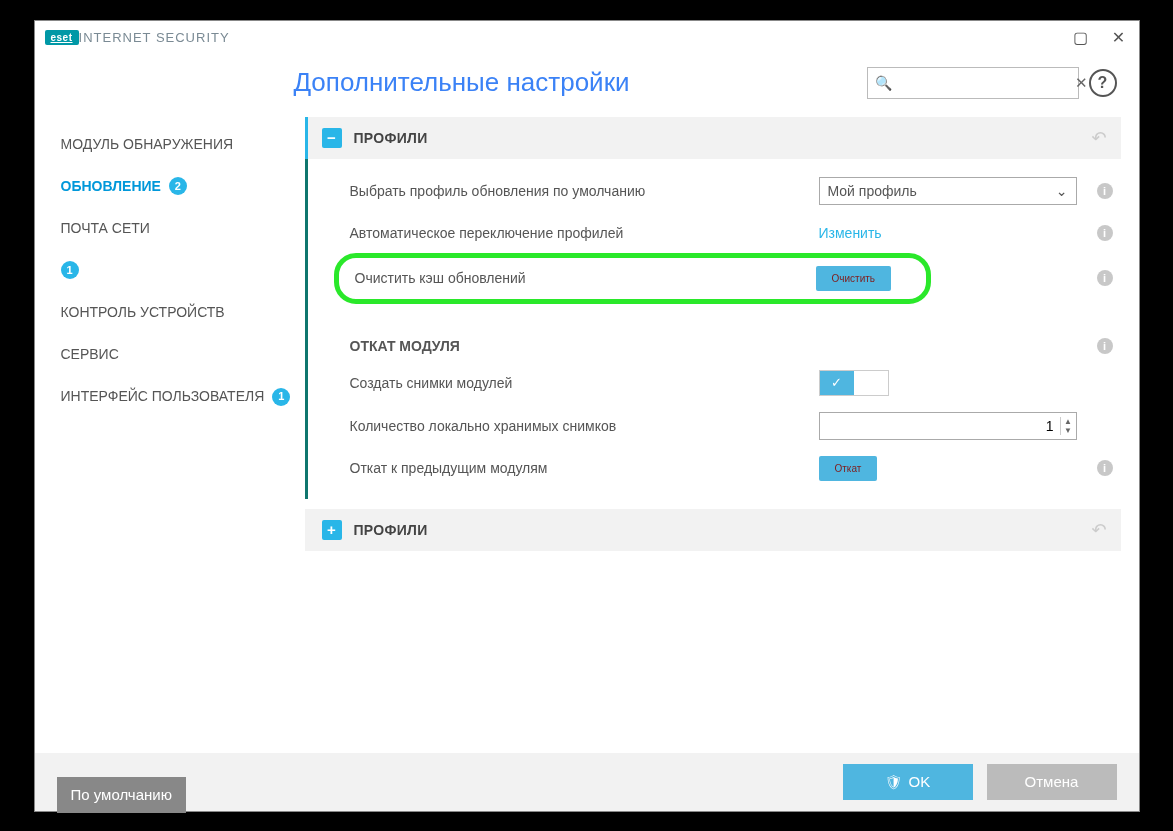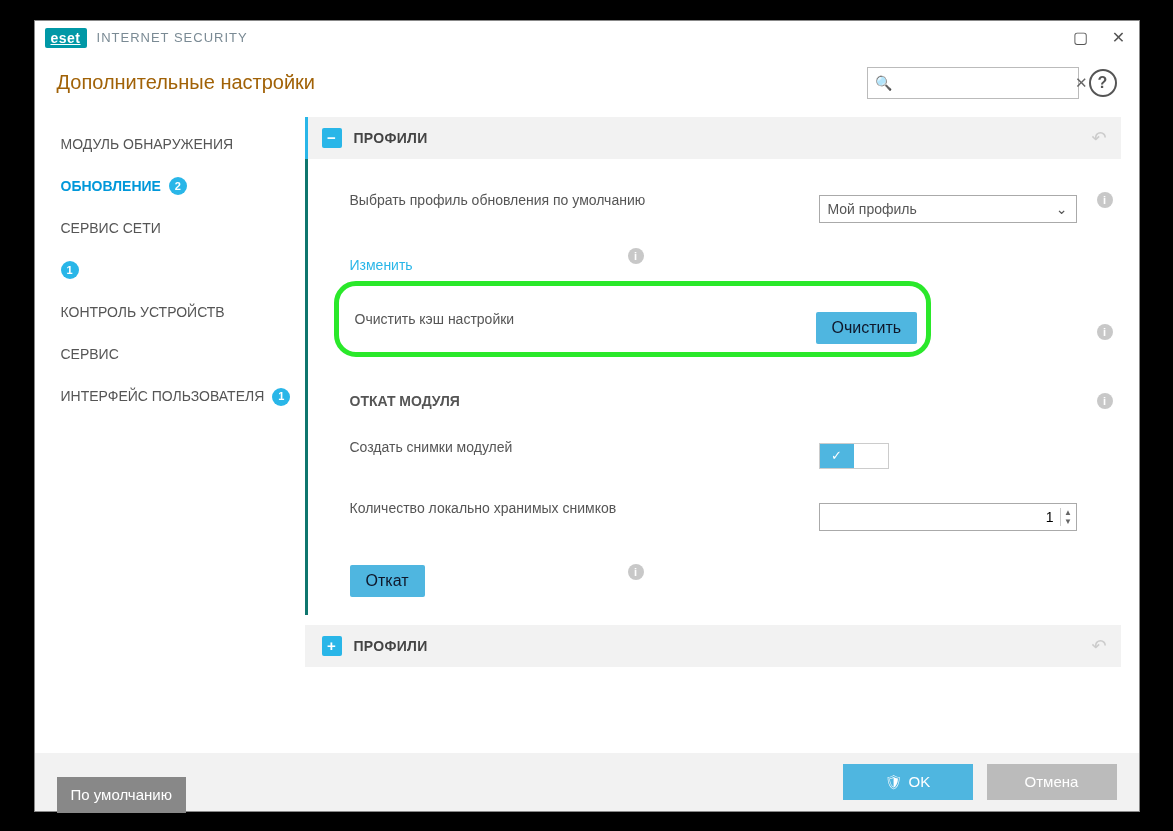--- a/index.html
+++ b/index.html
@@ -1,49 +1,49 @@
 <!DOCTYPE html>
 <html><head>
 <meta charset="utf-8">
 <style>
 * { box-sizing: border-box; margin: 0; padding: 0; font-family: "Segoe UI", Arial, sans-serif; }
 body { background: #000; width: 1173px; height: 831px; overflow: hidden; display: flex; align-items: center; justify-content: center; }
 .window { background: #fff; width: 1106px; height: 792px; border: 1px solid #888; display: flex; flex-direction: column; position: relative; }
 .titlebar { height: 34px; display: flex; align-items: center; padding: 0 10px; }
-.logo { background: #0098a6; color: #fff; font-size: 14px; font-weight: bold; letter-spacing: 0.5px; padding: 2px 6px; border-radius: 2px; margin-right: 10px; text-decoration: underline; }
+.logo { background: #0098a6; color: #fff; font-size: 10px; font-weight: bold; letter-spacing: 0.5px; padding: 2px 6px; border-radius: 2px; margin-right: 0; text-decoration: underline; }
 .app-title { color: #7a8a94; font-size: 13px; letter-spacing: 1px; flex: 1; }
 .win-ctrl { display: flex; gap: 18px; color: #555; }
 .win-btn { cursor: pointer; font-size: 16px; width: 20px; text-align: center; }
 .header { padding: 12px 22px 18px 22px; display: flex; align-items: center; }
-.header h1 { font-size: 20px; font-weight: 400; color: #a16207; flex: 1; }
+.header h1 { font-size: 26px; font-weight: 400; color: #3b82f6; flex: 1; text-align: center; }
 .search-box { width: 212px; height: 32px; border: 1px solid #bbb; display: flex; align-items: center; padding: 0 8px; margin-right: 10px; }
 .search-box .mag { color: #888; font-size: 14px; margin-right: 6px; }
 .search-box input { border: none; outline: none; flex: 1; font-size: 13px; }
 .search-box .clr { color: #666; font-size: 15px; cursor: pointer; }
 .help-btn { width: 28px; height: 28px; border: 2px solid #555; border-radius: 50%; display: flex; align-items: center; justify-content: center; font-size: 16px; font-weight: bold; color: #555; cursor: pointer; }
 .body { flex: 1; display: flex; overflow: hidden; }
 .sidebar { width: 270px; padding: 6px 0 0 22px; }
 .side-item { font-size: 14px; color: #555; padding: 12px 4px; cursor: pointer; display: flex; align-items: center; gap: 8px; line-height: 1.3; }
 .side-item.active { color: #0098da; font-weight: 600; }
 .badge { display: inline-flex; width: 18px; height: 18px; background: #29b6e8; color: #fff; border-radius: 50%; font-size: 11px; align-items: center; justify-content: center; font-weight: 600; }
 .content { flex: 1; padding-right: 18px; overflow-y: auto; }
 .section { background: #f2f2f2; }
 .sec-head { display: flex; align-items: center; padding: 10px 14px; border-left: 3px solid #29b6e8; gap: 12px; }
 .exp-box { width: 20px; height: 20px; background: #29b6e8; color: #fff; display: flex; align-items: center; justify-content: center; font-size: 15px; font-weight: bold; border-radius: 2px; cursor:pointer; }
 .sec-title { font-size: 14px; font-weight: 700; color: #444; letter-spacing: 0.3px; }
 .revert-icon { margin-left: auto; color: #ccc; font-size: 18px; }
 .sec-body { background: #fff; border-left: 3px solid #0f766e; padding: 10px 0; }
 .row { display: flex; align-items: center; padding: 8px 0 8px 42px; font-size: 14px; color: #555; min-height: 40px; }
 .row-label { flex: 1; }
-.row-ctrl { width: 270px; display: flex; align-items: center; margin-top: 18px; }
+.row-ctrl { width: 270px; display: flex; align-items: center; }
 .row-info { width: 32px; display:flex; justify-content:center; }
 .info-icon { width: 16px; height: 16px; background: #c8c8c8; color: #fff; border-radius: 50%; font-size: 11px; display: inline-flex; align-items: center; justify-content: center; font-weight: bold; font-style: normal; }
 .select { width: 258px; height: 28px; border: 1px solid #aaa; background: #fff; padding: 0 8px; font-size: 14px; display: flex; align-items: center; justify-content: space-between; cursor:pointer; }
 .link { color: #29b6e8; cursor: pointer; }
-.btn-blue { background: #4fb6e0; color: #0f172a; border: none; padding: 7px 16px; font-size: 16px; cursor: pointer; border-radius: 2px; }
+.btn-blue { background: #4fb6e0; color: #7f1d1d; border: none; padding: 7px 16px; font-size: 10px; cursor: pointer; border-radius: 2px; }
 .highlight-row { border: 5px solid #2ae82a; border-radius: 22px; margin: 0 190px 0 26px; padding: 8px 0 8px 16px; }
 .sub-title { font-size: 14px; font-weight: 700; color: #555; padding: 18px 0 8px 42px; }
 .toggle { width: 70px; height: 26px; border: 1px solid #ccc; display: flex; cursor:pointer; }
 .toggle .on { flex: 1; background: #4fb6e0; color: #fff; display: flex; align-items:center; justify-content:center; font-size: 13px; }
 .toggle .off { flex: 1; background: #fff; }
 .numbox { width: 258px; height: 28px; border: 1px solid #aaa; display:flex; align-items:center; }
 .numbox input { border:none; outline:none; flex:1; text-align:right; padding:0 6px; font-size:14px; }
 .numbox .spinners { width:16px; display:flex; flex-direction:column; font-size:8px; color:#666; border-left:1px solid #ccc; }
 .numbox .spinners span { flex:1; text-align:center; cursor:pointer; }
 .section2 { margin-top: 10px; }
@@ -81,21 +81,21 @@
   <div class="body">
     <div class="sidebar">
       <div class="side-item">
           <span>МОДУЛЬ ОБНАРУЖЕНИЯ</span>
         </div>
       <div class="side-item active">
           <span>ОБНОВЛЕНИЕ</span>
           <span class="badge">2</span>
         </div>
       <div class="side-item">
-          <span>СЕРВИС СЕТИ</span>
+          <span>ПОЧТА СЕТИ</span>
         </div>
       <div class="side-item">
           <span class="badge">1</span>
         </div>
       <div class="side-item">
           <span>КОНТРОЛЬ УСТРОЙСТВ</span>
         </div>
       <div class="side-item">
           <span>СЕРВИС</span>
         </div>
@@ -122,30 +122,31 @@
                 <span>Мой профиль</span>
                 <span>⌄</span>
               </div>
             </div>
             <div class="row-info">
                 <i class="info-icon">i</i>
               </div>
           </div>
 
           <div class="row">
+            <span class="row-label">Автоматическое переключение профилей</span>
             <div class="row-ctrl">
                 <span class="link">Изменить</span>
               </div>
             <div class="row-info">
                 <i class="info-icon">i</i>
               </div>
           </div>
 
           <div class="row highlight-row">
-            <span class="row-label">Очистить кэш настройки</span>
+            <span class="row-label">Очистить кэш обновлений</span>
             <div class="row-ctrl" style="width:110px;">
                 <button class="btn-blue">Очистить</button>
               </div>
           </div>
           <div class="row" style="min-height:0;padding:0;">
              <span class="row-label"></span>
               <div class="row-ctrl"></div>
              <div class="row-info" style="position:relative; top:-34px;">
                 <i class="info-icon">i</i>
               </div>
@@ -177,20 +178,21 @@
                 <div class="spinners">
                     <span>▲</span>
                     <span>▼</span>
                   </div>
               </div>
             </div>
             <div class="row-info"></div>
           </div>
 
           <div class="row">
+            <span class="row-label">Откат к предыдущим модулям</span>
             <div class="row-ctrl">
                 <button class="btn-blue">Откат</button>
               </div>
             <div class="row-info">
                 <i class="info-icon">i</i>
               </div>
           </div>
 
         </div>
       </div>

